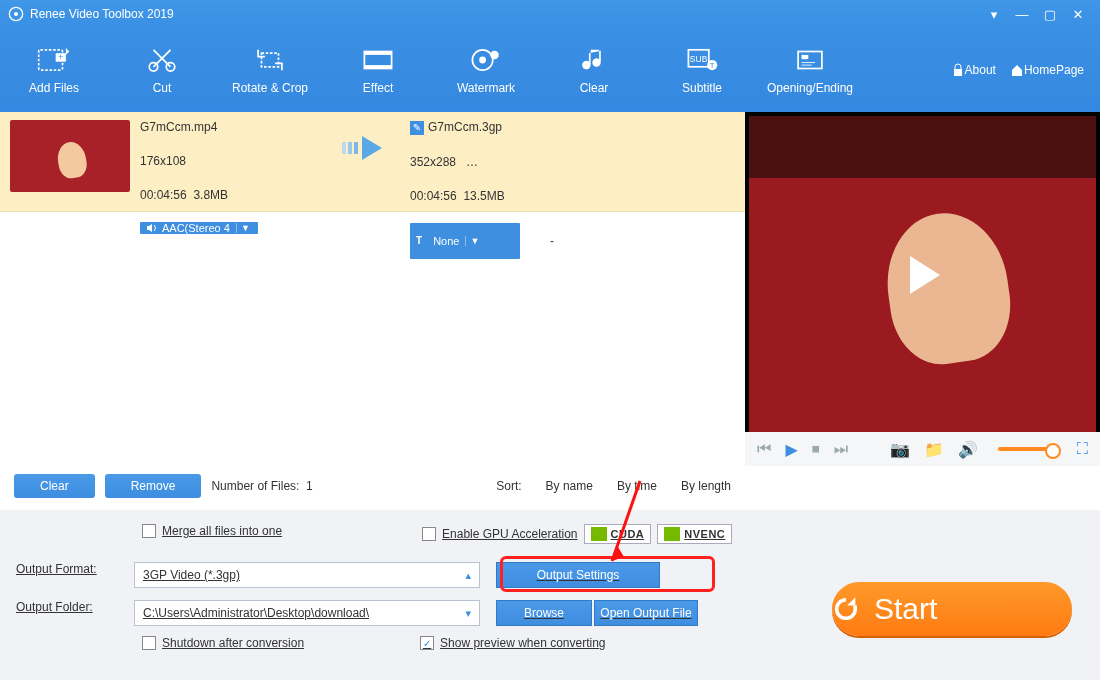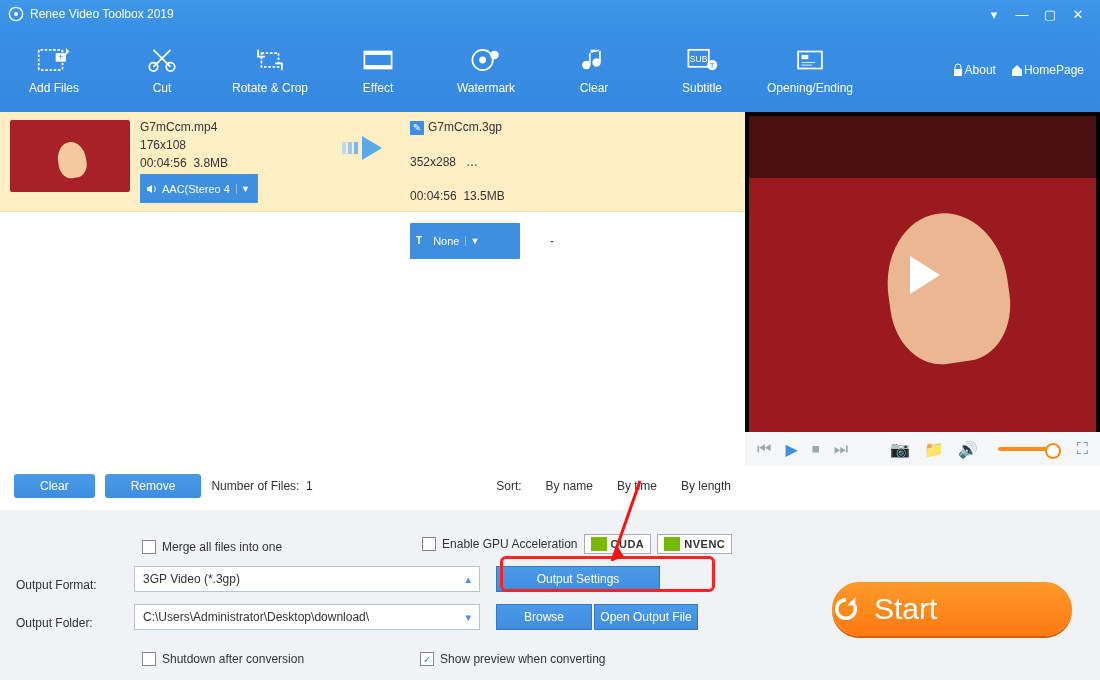--- a/index.html
+++ b/index.html
@@ -14,21 +14,21 @@
 .toolbar .tool { width: 108px; display: flex; flex-direction: column; align-items: center; gap: 6px; cursor: pointer; }
 .toolbar .tool svg { width: 34px; height: 30px; }
 .toolbar .right { margin-left: auto; display: flex; gap: 14px; padding-right: 16px; font-size: 12px; }
 .toolbar .rlink { display: flex; align-items: center; cursor: pointer; }
 
 .mainrow { display: flex; height: 354px; }
 .filelist { width: 745px; background: #fff; }
 .filerow { height: 100px; background: #fdeec4; border-bottom: 1px solid #f0e0b0; display: flex; padding: 8px 10px; font-size: 12px; color: #333; }
 .thumb { width: 120px; height: 72px; background: #a82028; border-radius: 2px; position: relative; overflow: hidden; }
 .thumb::after { content:""; position:absolute; left:40%; top:30%; width:28px; height:36px; background:#f4c9a0; border-radius:50% 50% 40% 40%; transform:rotate(-10deg); }
-.srcinfo { width: 200px; padding-left: 10px; display: flex; flex-direction: column; gap: 4px; }
+.srcinfo { width: 200px; padding-left: 10px; display: flex; flex-direction: column; gap: 20px; }
 .arrowcol { width: 80px; display: flex; align-items: flex-start; justify-content: center; padding-top: 14px; }
 .dstinfo { width: 200px; display: flex; flex-direction: column; gap: 20px; }
 .pill { height: 36px; background: #3e8fe0; color: #fff; font-size: 11px; display: inline-flex; align-items: center; border-radius: 1px; }
 .pill .body { padding: 0 6px; display: flex; align-items: center; gap: 4px; }
 .pill .dd { width: 18px; border-left: 1px solid rgba(255,255,255,.4); text-align: center; font-size: 9px; }
 .editicon { display:inline-block; width:14px; height:14px; background:#3e8fe0; color:#fff; font-size:10px; text-align:center; line-height:14px; margin-right:4px; vertical-align:middle; }
 
 .preview { width: 355px; background: #000; position: relative; }
 .previmg { position:absolute; left:4px; top:4px; right:4px; bottom:4px; background:#9a1a20; overflow:hidden; }
 .previmg::before { content:""; position:absolute; left:0; right:0; top:0; height:18%; background:#4a1010; }
@@ -39,21 +39,21 @@
 .playerbar .icon { cursor:pointer; }
 .vol-slider { flex:1; height:4px; background:#ff8a1f; position:relative; border-radius:2px; margin:0 6px; }
 .vol-slider::after { content:""; position:absolute; right:-4px; top:-4px; width:12px; height:12px; border:2px solid #ff8a1f; background:#fff; border-radius:50%; }
 
 .midbar { height: 40px; background: #fff; display: flex; align-items: center; padding: 0 14px; font-size: 12px; color:#333; gap:10px; }
 .btn-blue { height:24px; padding:0 26px; background:linear-gradient(#4a9ae8,#3e8de0); color:#fff; border:none; border-radius:3px; font-size:12px; cursor:pointer; }
 .sortlabel { margin-left:auto; }
 .sortlink { margin-left:14px; cursor:pointer; color:#333; }
 
 .bottom { background:#f0f2f5; padding:14px 14px 16px; font-size:12px; color:#333; position: relative; height:170px; }
-.row { display:flex; align-items:flex-end; height:30px; margin-bottom:8px; }
+.row { display:flex; align-items:flex-start; height:30px; margin-bottom:8px;text-decoration:underline; }
 .chk { width:14px; height:14px; border:1px solid #888; margin-right:6px; background:#fff; display:inline-flex; align-items:center; justify-content:center; font-size:10px; color:#3e8fe0; }
 .chkrow { margin-left:128px; display:flex; align-items:center; }
 .chkrow2 { margin-left:300px; display:flex; align-items:center; }
 .gpu-badge { display:inline-flex; align-items:center; height:20px; border:1px solid #aab; background:#fff; padding:0 6px; font-size:11px; font-weight:bold; letter-spacing:.5px; margin-left:6px; }
 .gpu-badge .nv { width:16px; height:14px; background:#76b900; margin-right:4px; }
 
 .lbl { width:120px; padding-left:2px; }
 .combo { width:346px; height:26px; border:1px solid #b8c2d0; background:#fff; display:flex; align-items:center; padding:0 8px; position:relative; }
 .combo .arrow { position:absolute; right:8px; color:#3e8fe0; font-size:11px; }
 .btn-mid { height:26px; background:linear-gradient(#4a9ae8,#3e8de0); color:#fff; border:1px solid #3078c8; font-size:12px; cursor:pointer; }

